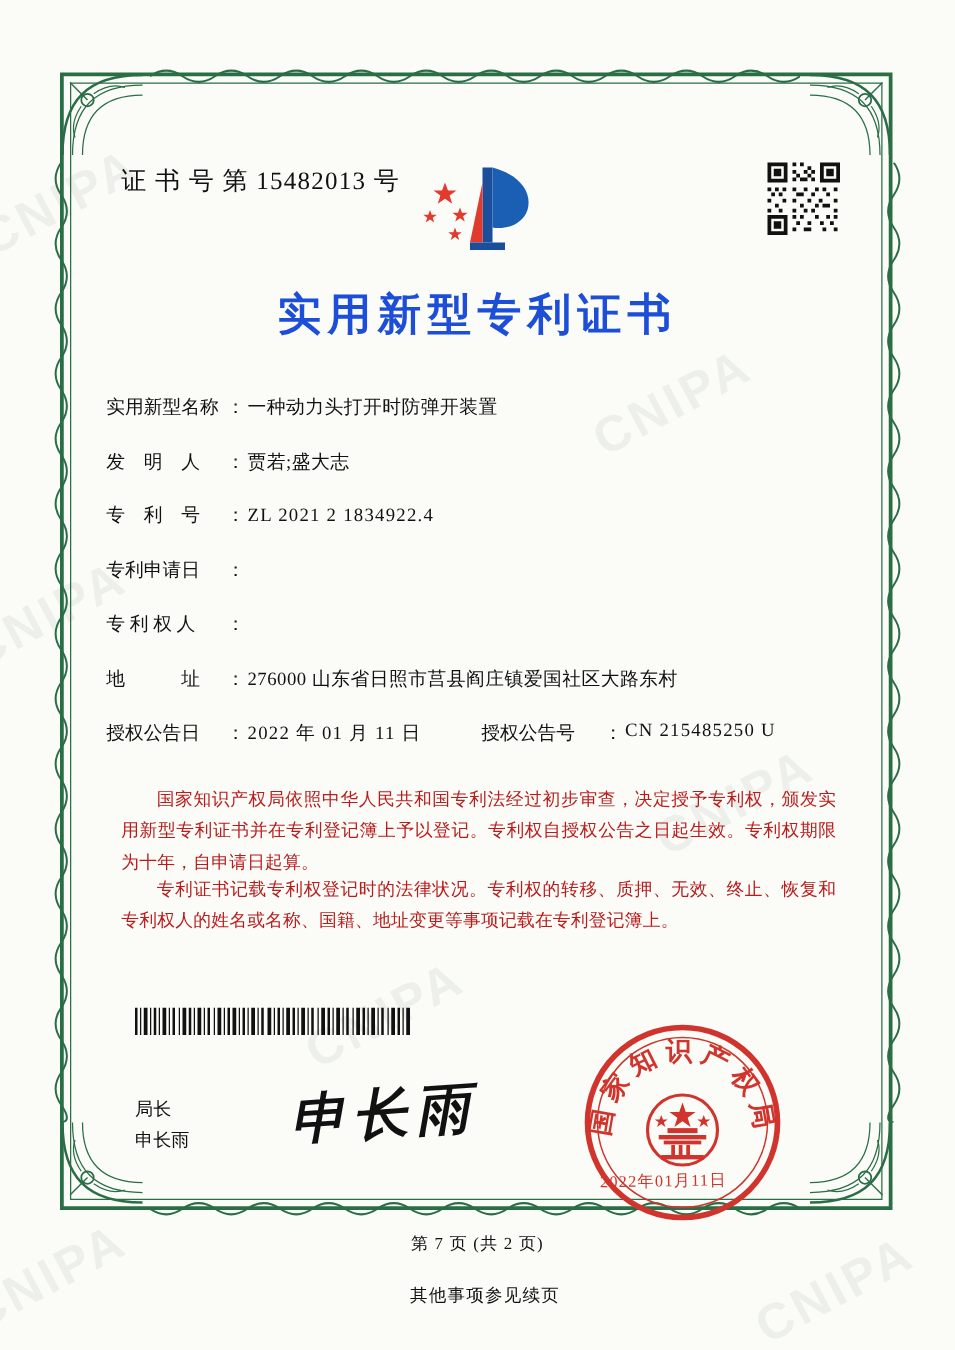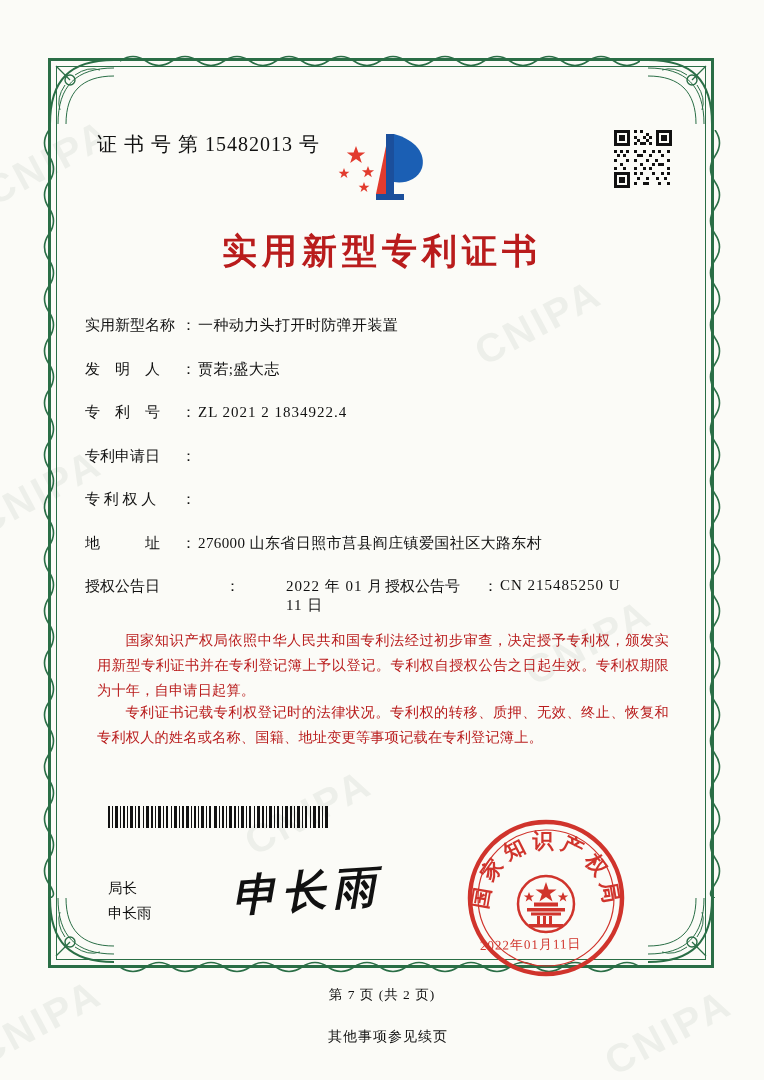--- a/index.html
+++ b/index.html
@@ -96,21 +96,21 @@
   }
 
   .title {
     position: absolute;
     left: 0; right: 0; top: 228px;
     text-align: center;
     font-family: "DejaVu Sans", sans-serif;
     font-weight: bold;
     font-size: 35px;
     letter-spacing: 5px;
-    color: #b91c1c;
+    color: #1d4ed8;
   }
 
   
   .fields {
     position: absolute;
     left: 85px;  top: 316px;
     width: 580px;
     font-size: 15px;
     color: #111;
   }
@@ -130,21 +130,21 @@
     justify-content: space-between;
   }
   .label.spread > span { display: inline-block; text-align: center; }
   .colon { margin-right: 2px; }
   .value {
     flex: 1 1 auto;
     letter-spacing: 0.4px;
   }
   .value.num { font-family: "Liberation Serif", serif; letter-spacing: 1px; }
   .row-split { display: flex; }
-  .row-split .half1 { flex: 0 0 300px; display: flex; gap: 44px; }
+  .row-split .half1 { flex: 0 0 300px; display: flex; }
   .row-split .half2 { flex: 1 1 auto; display: flex; }
   .row-split .label2 { width: 98px; flex: 0 0 auto; }
 
   
   .para {
     position: absolute;
     left: 97px;
     width: 572px;
     font-size: 14.2px;
     line-height: 25px;

